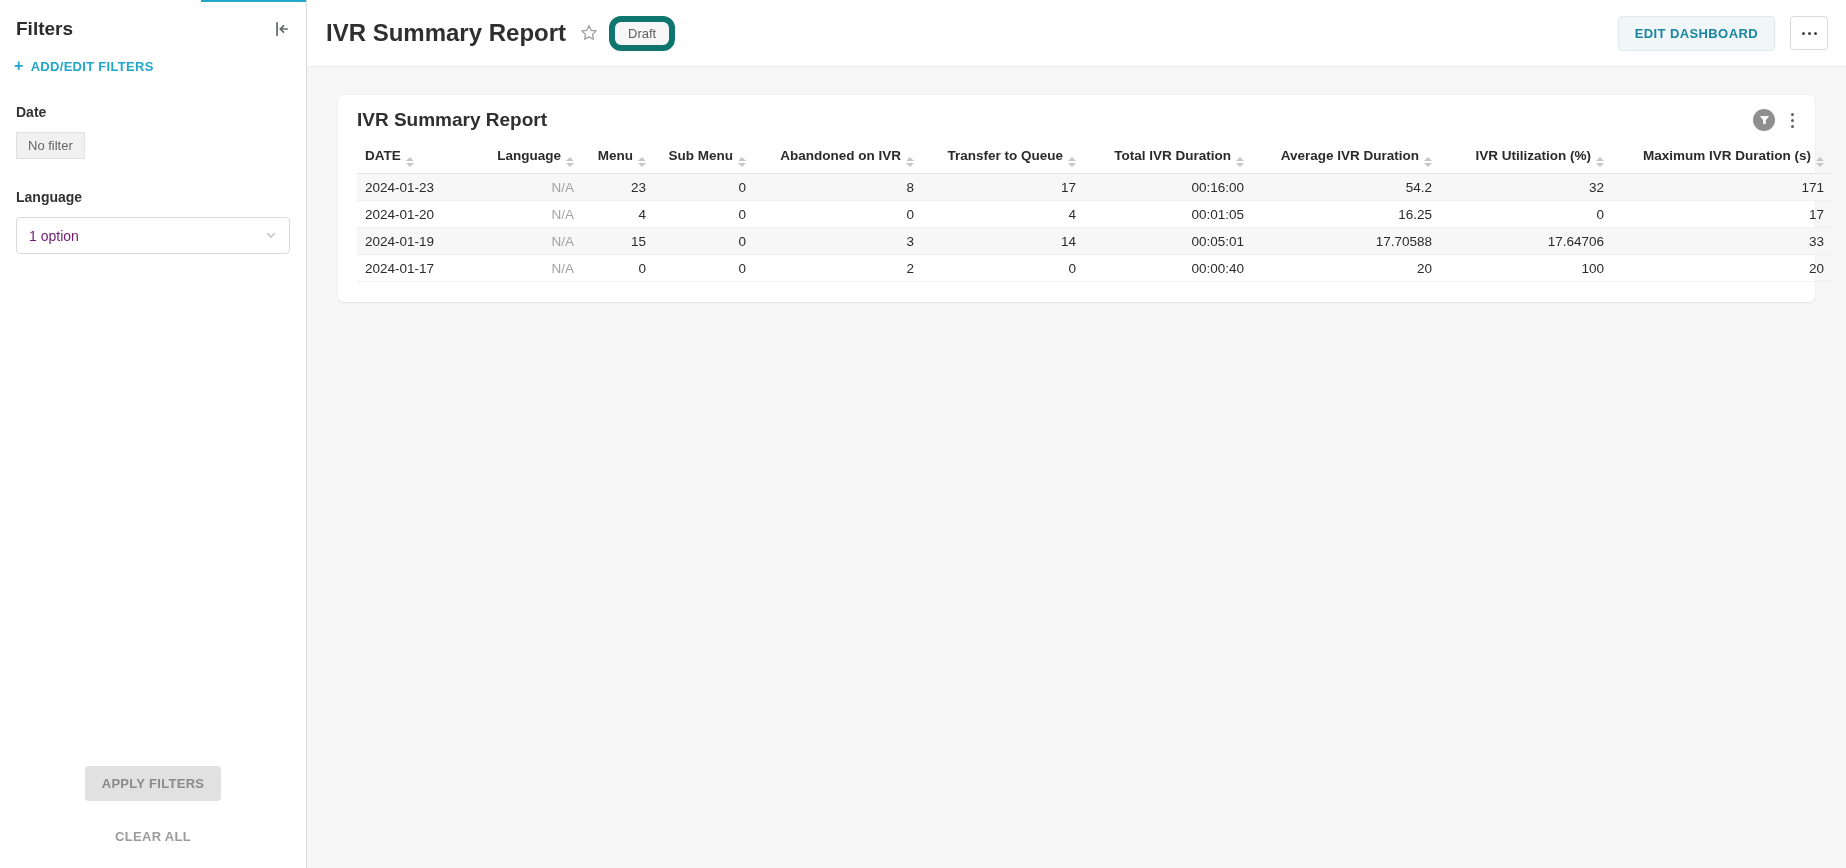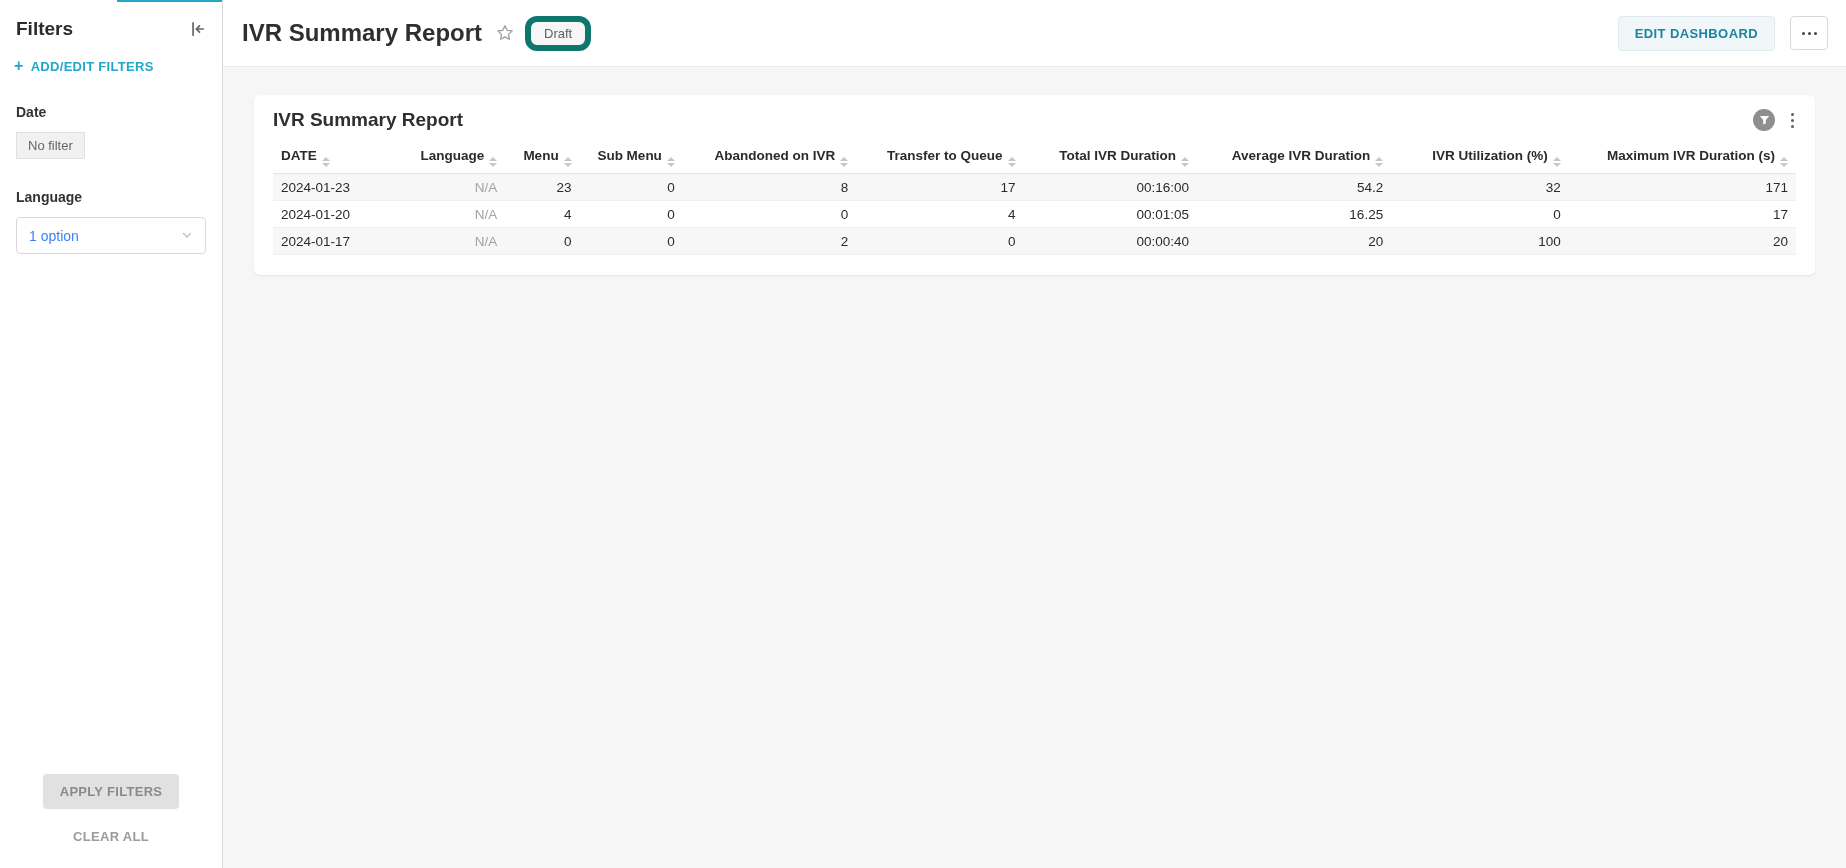--- a/index.html
+++ b/index.html
@@ -7,21 +7,21 @@
   body {
     font-family: "Liberation Sans", sans-serif;
     background: #f6f6f6;
     overflow: hidden;
     color: #2b2b2b;
   }
   .app { display: flex; width: 1846px; height: 868px; }
 
   
   .sidebar {
-    width: 223px; flex-shrink: 0; background: #fff;
+    width: 307px; flex-shrink: 0; background: #fff;
     border-right: 1px solid #d9d9d9;
     position: relative; display: flex; flex-direction: column;
   }
   .sidebar-top-accent {
     position: absolute; top: 0; right: 0; width: 105px; height: 2px; background: #20a7c9;
   }
   .sidebar-header {
     display: flex; align-items: center; justify-content: space-between;
     padding: 18px 16px 8px 16px;
   }
@@ -35,25 +35,25 @@
   .add-filters .plus { font-size: 16px; font-weight: 700; line-height: 1; }
   .filter-section { padding: 0 16px; }
   .section-label { font-size: 14px; font-weight: 700; color: #333; margin-top: 30px; margin-bottom: 12px; }
   .chip {
     display: inline-block; background: #f1f1f1; border: 1px solid #e1e1e1;
     border-radius: 0; padding: 5px 11px; font-size: 13px; color: #666;
   }
   .select-box {
     height: 37px; border: 1px solid #d9d9d9; border-radius: 4px; background: #fff;
     display: flex; align-items: center; justify-content: space-between;
-    padding: 0 12px; font-size: 14px; color: #3b82f6; cursor: pointer;
+    padding: 0 12px; font-size: 14px; color: #701a75; cursor: pointer;
   }
   .sidebar-footer {
     margin-top: auto; display: flex; flex-direction: column; align-items: center;
-    gap: 20px; padding-bottom: 24px;
+    gap: 28px; padding-bottom: 24px;
   }
   .apply-btn {
     background: #e1e1e1; color: #8a8a8a; border: none; border-radius: 4px;
     padding: 10px 17px; font-size: 13px; font-weight: 700; letter-spacing: .3px;
     font-family: inherit; cursor: pointer;
   }
   .clear-btn { color: #9b9b9b; font-size: 13px; font-weight: 700; letter-spacing: .3px; cursor: pointer; }
 
   
   .main { flex: 1; display: flex; flex-direction: column; min-width: 0; }
@@ -287,20 +287,32 @@
                 <td class="right">4</td>
                 <td class="right">0</td>
                 <td class="right">0</td>
                 <td class="right">4</td>
                 <td class="right">00:01:05</td>
                 <td class="right">16.25</td>
                 <td class="right">0</td>
                 <td class="right">17</td>
               </tr>
               <tr>
+                <td class="left">2024-01-19</td>
+                <td class="right na">N/A</td>
+                <td class="right">15</td>
+                <td class="right">0</td>
+                <td class="right">3</td>
+                <td class="right">14</td>
+                <td class="right">00:05:01</td>
+                <td class="right">17.70588</td>
+                <td class="right">17.64706</td>
+                <td class="right">33</td>
+              </tr>
+              <tr>
                 <td class="left">2024-01-17</td>
                 <td class="right na">N/A</td>
                 <td class="right">0</td>
                 <td class="right">0</td>
                 <td class="right">2</td>
                 <td class="right">0</td>
                 <td class="right">00:00:40</td>
                 <td class="right">20</td>
                 <td class="right">100</td>
                 <td class="right">20</td>

